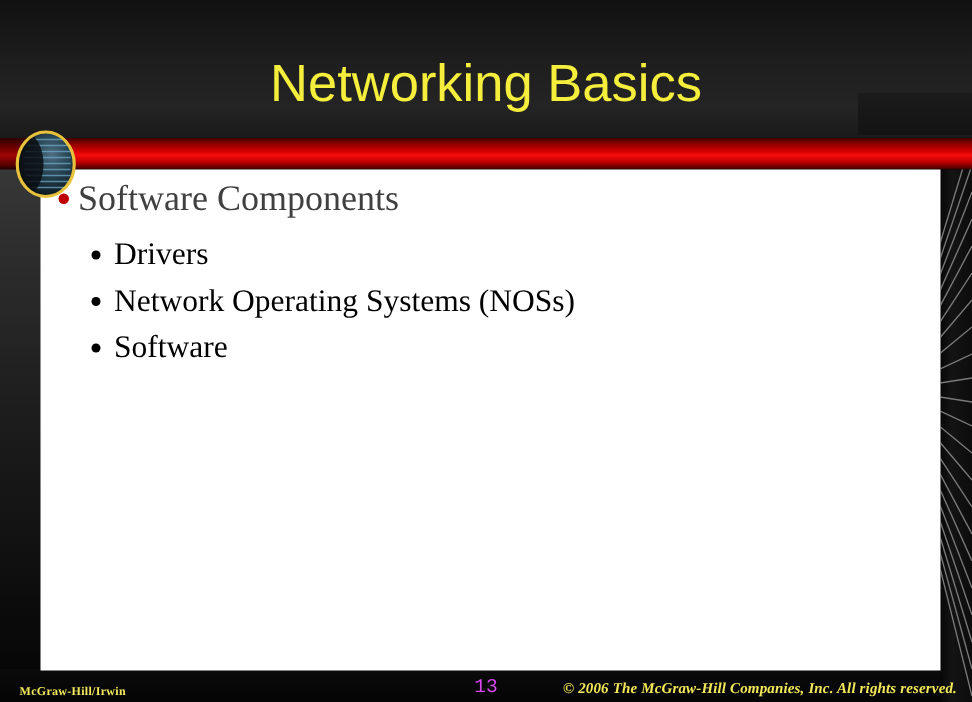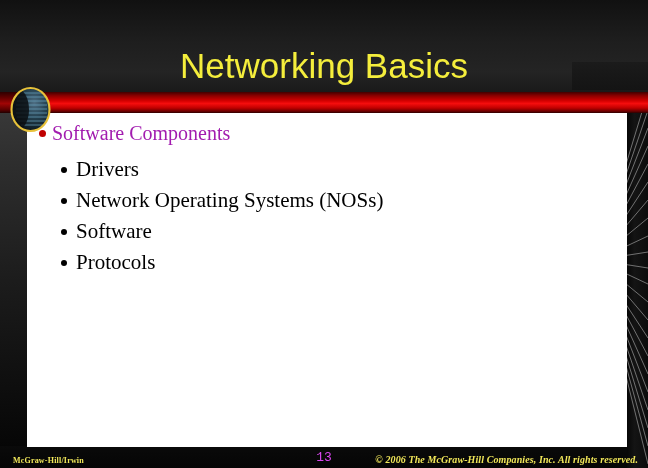--- a/index.html
+++ b/index.html
@@ -49,21 +49,20 @@
 
   
   .title {
     position:absolute; left:0; top:36px; width:648px;
     text-align:center;
     font-family:"Liberation Sans", sans-serif;
     font-size:35px; font-weight:400;
     color:#f5ee3c;
     letter-spacing:0px;
     line-height:40px;
-    margin-top:10px;
   }
 
   
   .redbar {
     position:absolute; left:38px; top:92px; width:610px; height:21px;
     background:linear-gradient(180deg,#420000 0%,#8c0000 18%,#d40000 42%,#f50d0d 55%,#c00000 76%,#5c0000 94%,#2a0000 100%);
   }
   .redbar-left {
     position:absolute; left:0px; top:92px; width:40px; height:21px;
     background:linear-gradient(180deg,#2e0000 0%,#6a0000 30%,#a00505 55%,#5a0000 85%,#200000 100%);
@@ -79,21 +78,21 @@
   
   .panel {
     position:absolute; left:27px; top:113px;
     width:600px; height:334px;
     background:#ffffff;
   }
 
   
   .b1 {
     position:absolute; left:12px; top:6px;
-    font-size:20px; color:#a21caf; line-height:28px;
+    font-size:24px; color:#404040; line-height:28px;
     white-space:nowrap;
   }
   .b1 .dot {
     display:inline-block; width:7px; height:7px;
     background:#c00000; border-radius:50%;
     vertical-align:middle; margin-right:6px; margin-bottom:4px;
   }
   .sub {
     position:absolute; left:34px;
     font-size:21px; color:#000; line-height:25px;
@@ -221,23 +220,20 @@
     </div>
 
     <div class="sub sub-1">
       <span class="dot"></span><span>Network Operating Systems (NOSs)</span>
     </div>
 
     <div class="sub sub-2">
       <span class="dot"></span><span>Software</span>
     </div>
 
-    <div class="sub sub-3">
-      <span class="dot"></span><span>Protocols</span>
-    </div>
 
   </div>
 
   <div class="footer-left">McGraw-Hill/Irwin</div>
   <div class="footer-page">13</div>
   <div class="footer-right">© 2006 The McGraw-Hill Companies, Inc. All rights reserved.</div>
 
 </div>
 
 </body></html>

